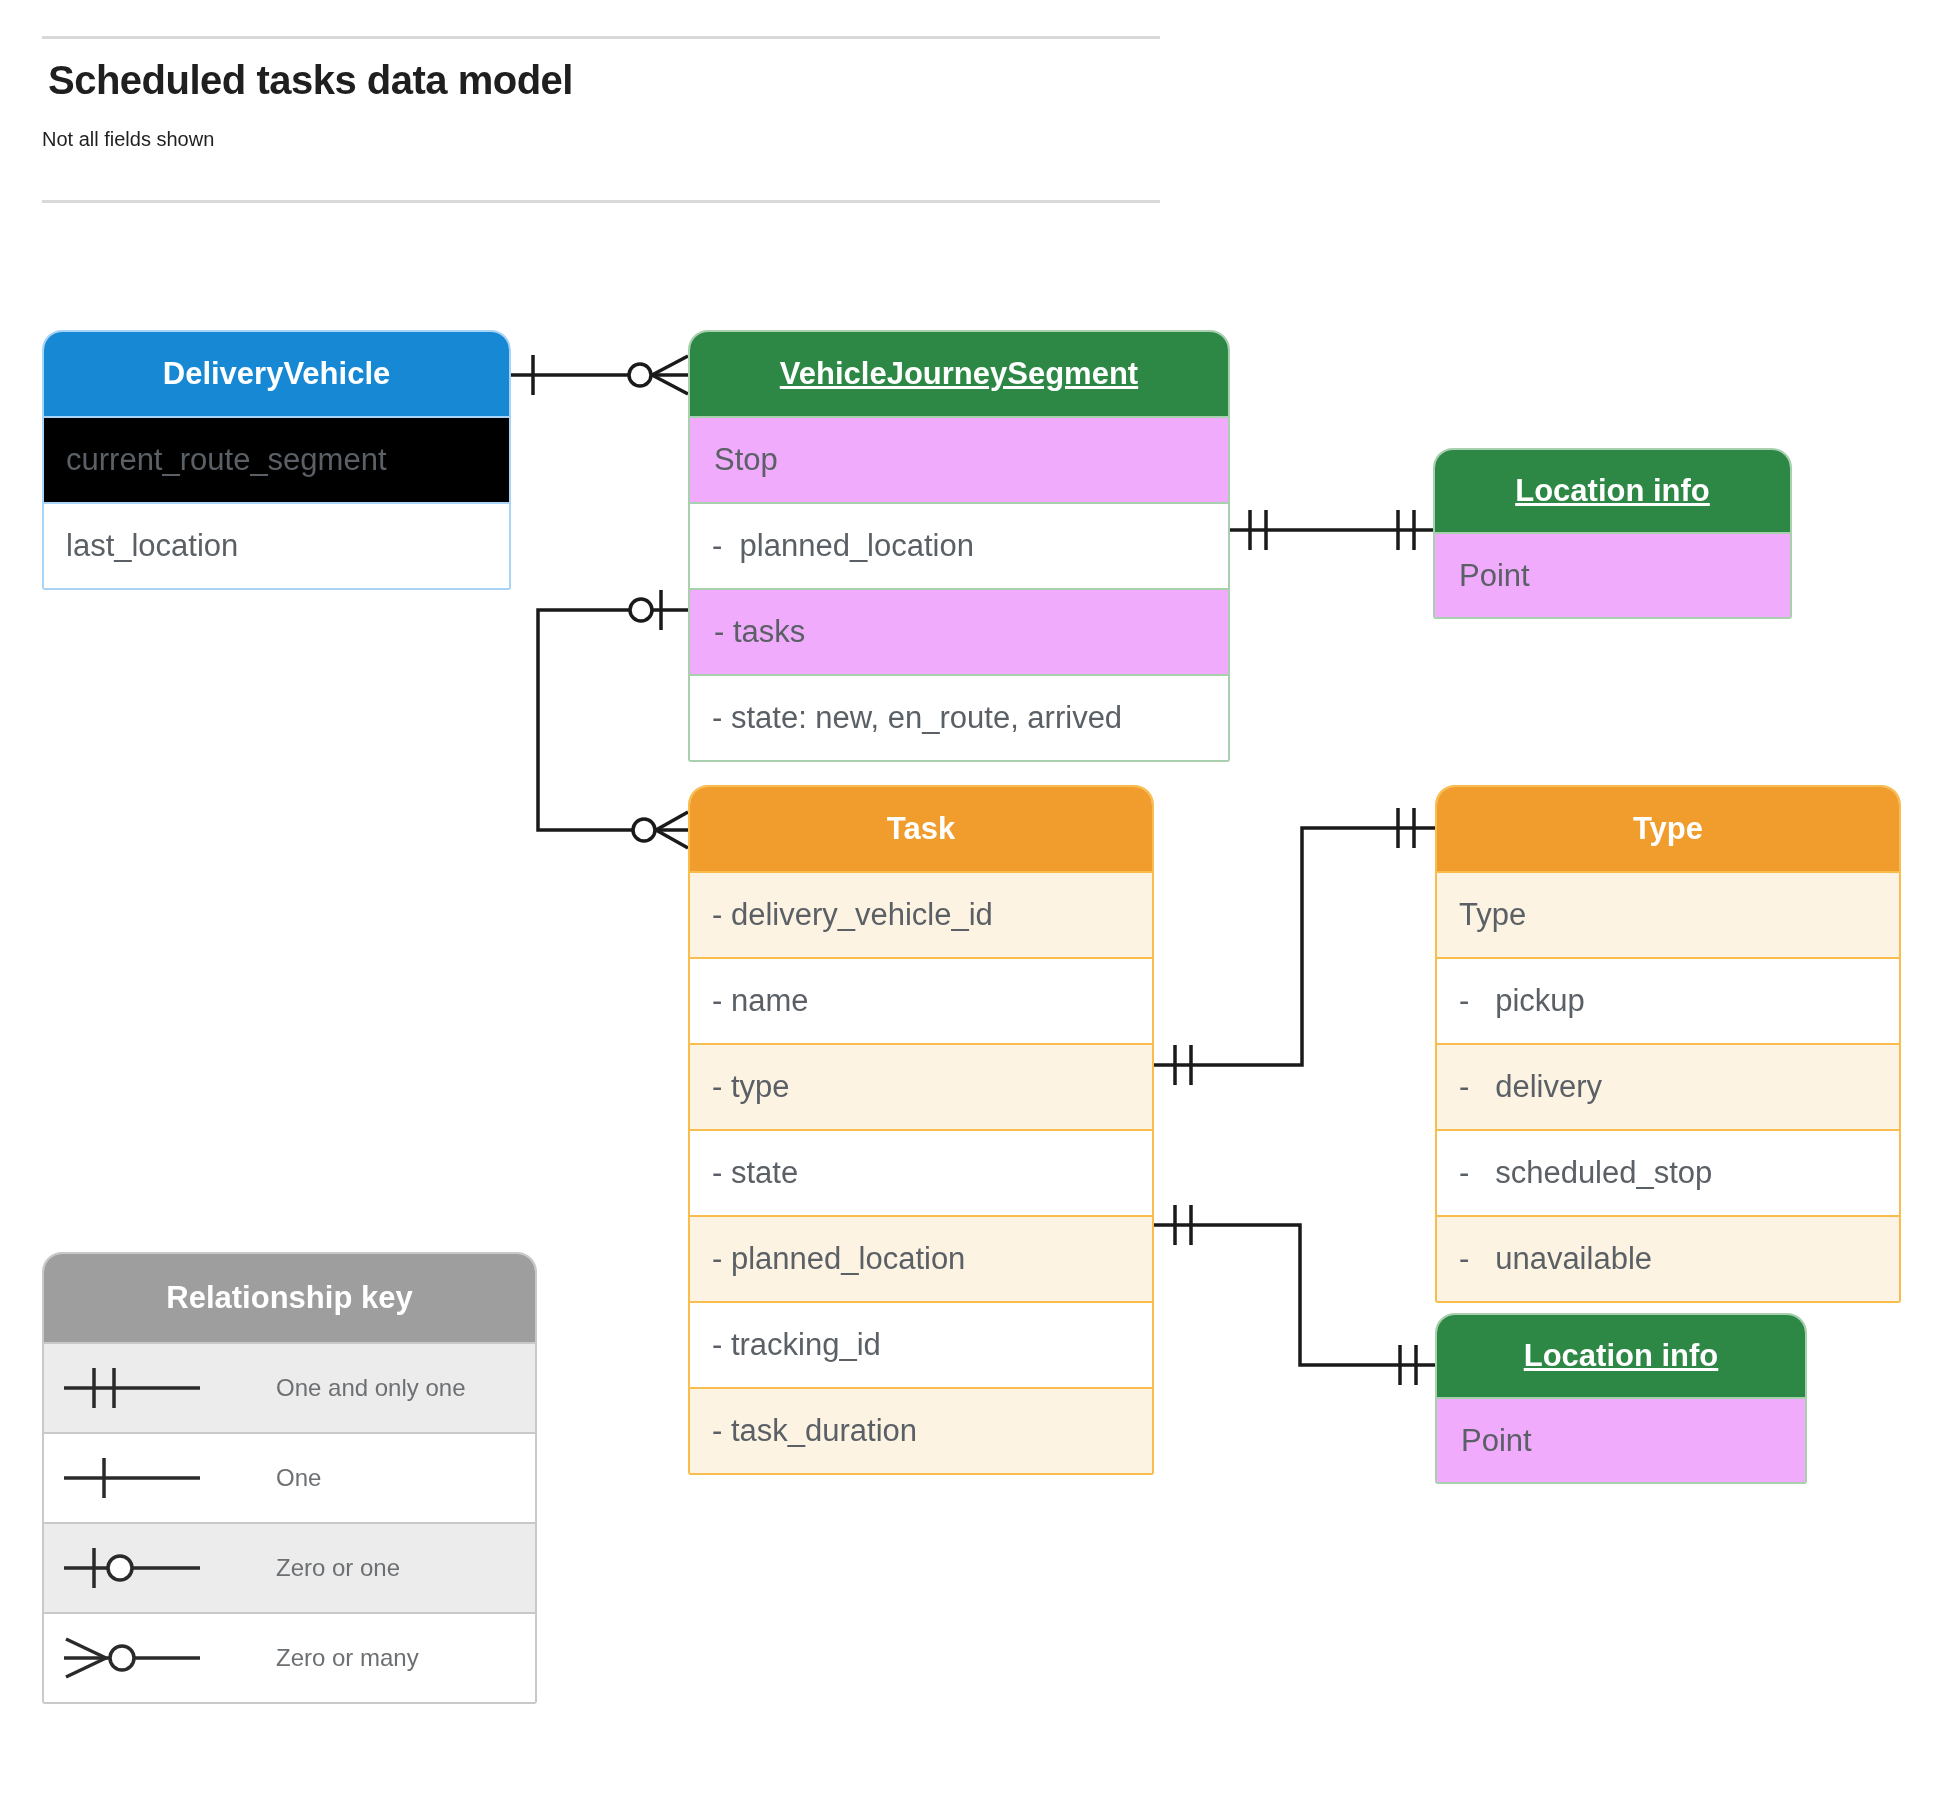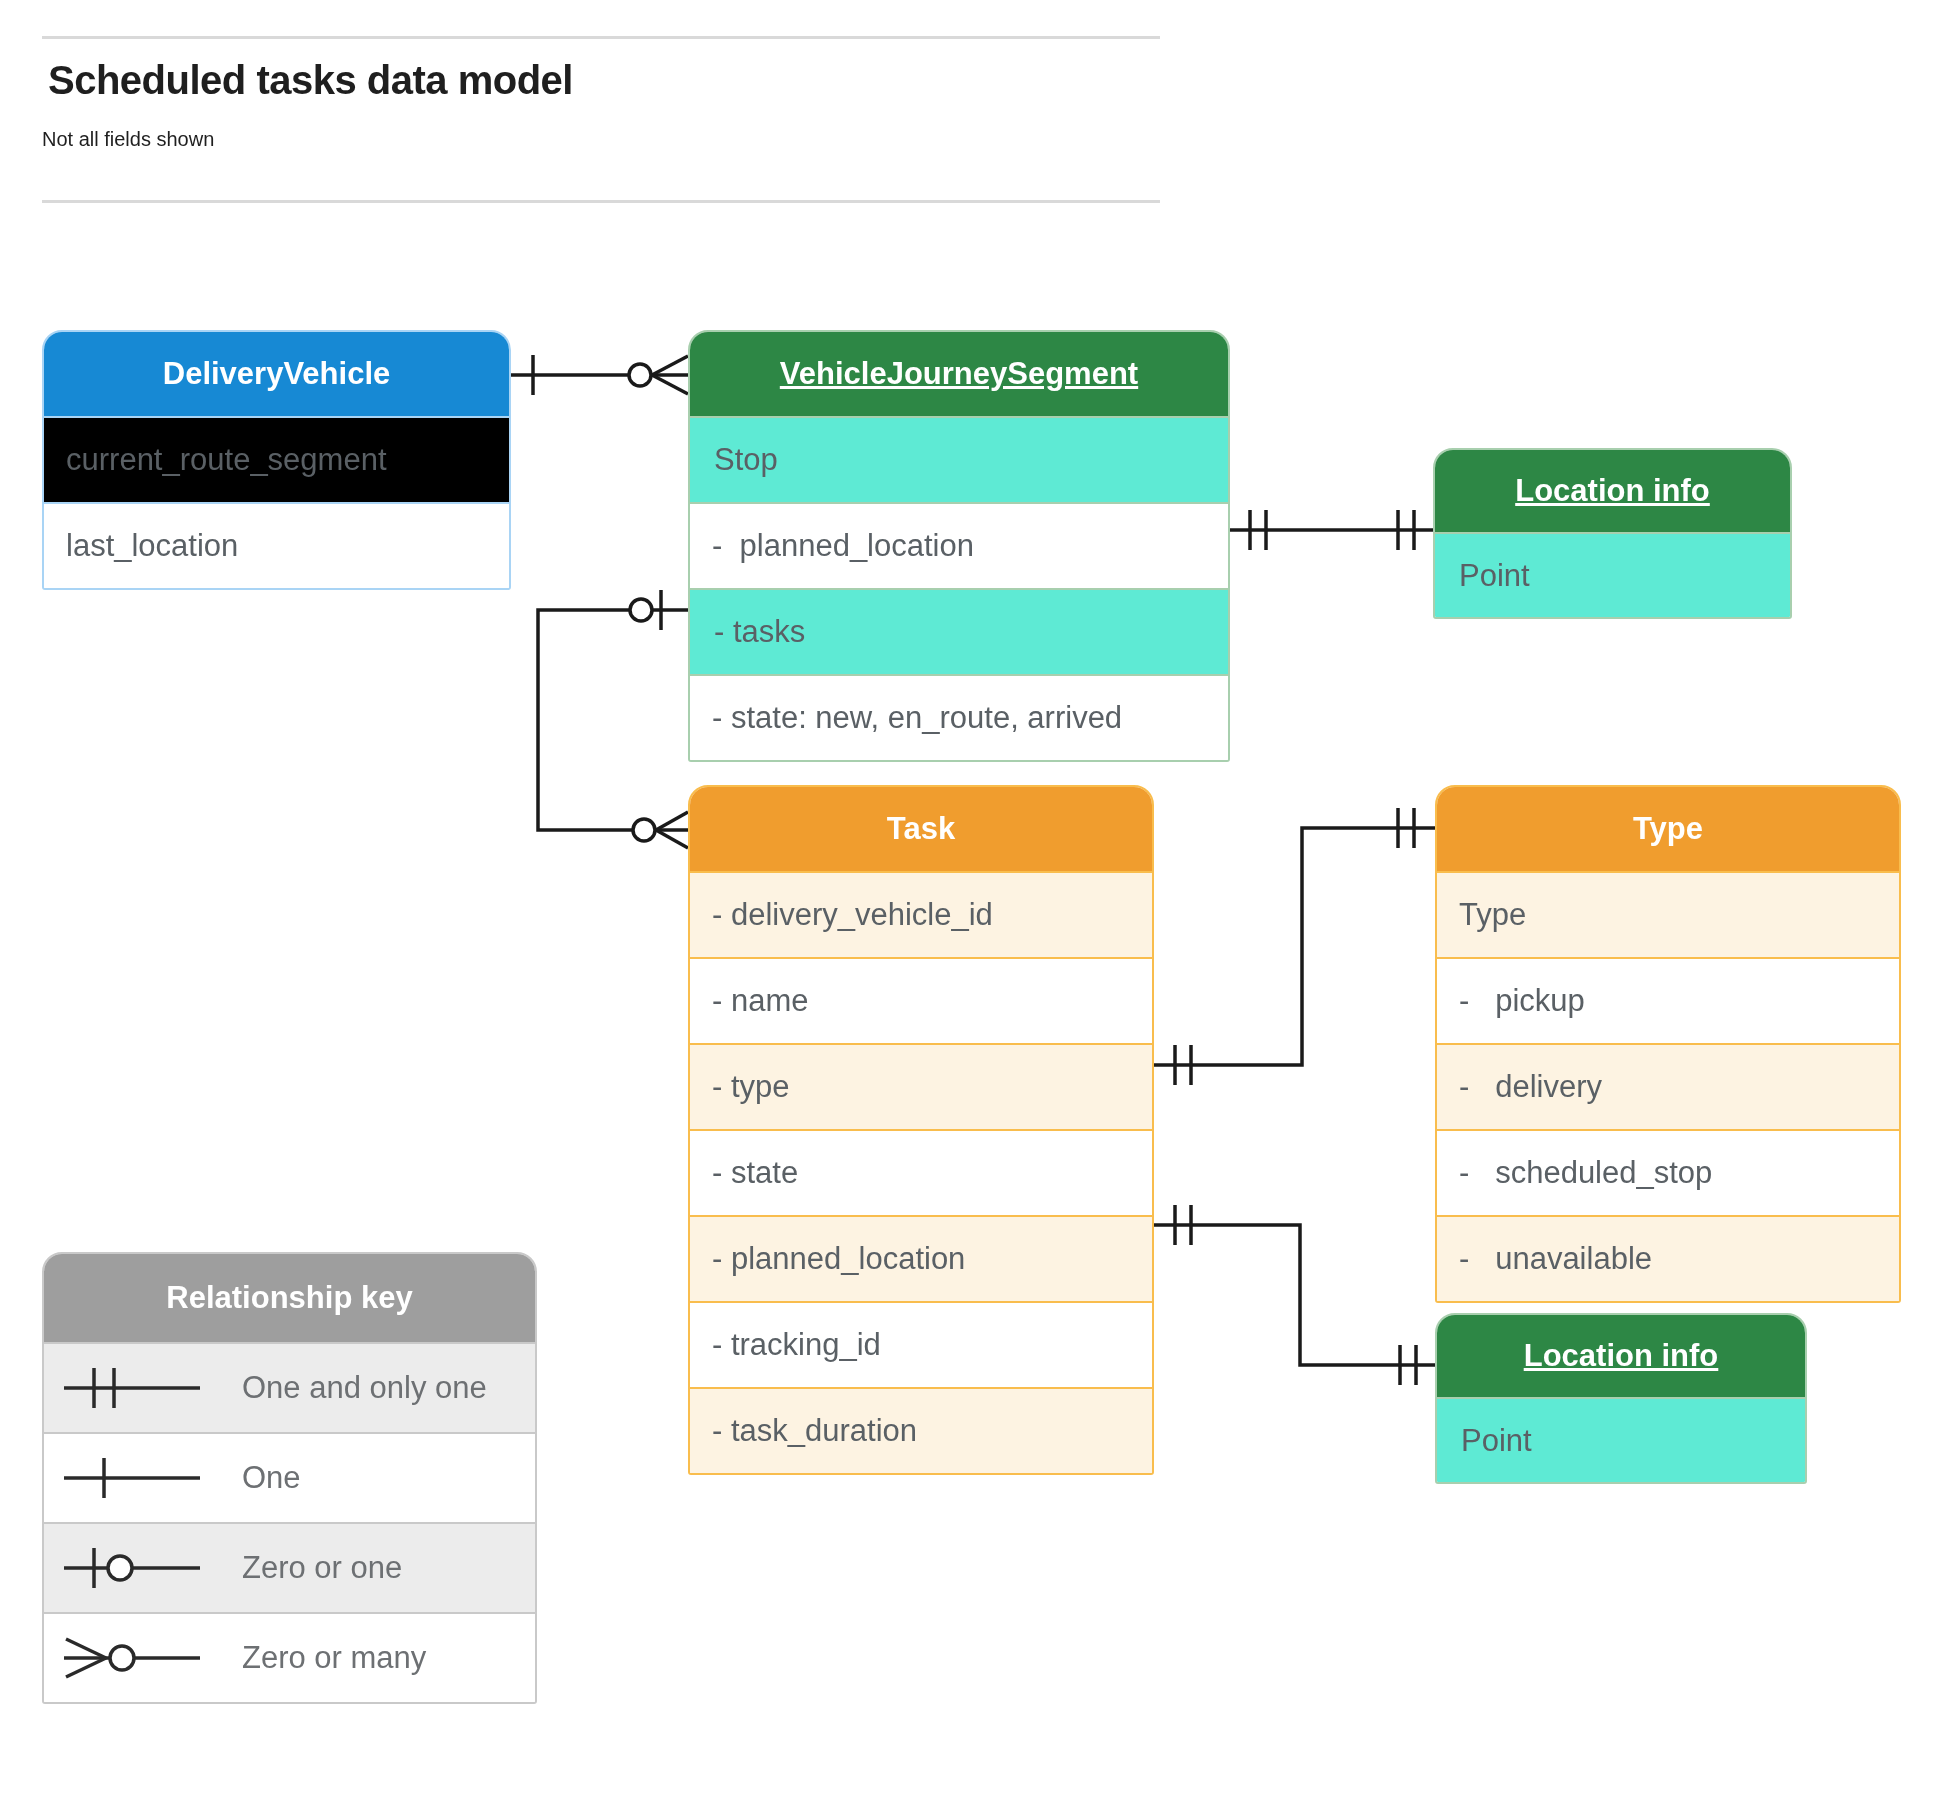--- a/index.html
+++ b/index.html
@@ -15,26 +15,26 @@
   .entity{position:absolute;z-index:1;border-style:solid;border-width:2px;border-radius:20px 20px 3px 3px;background:#fff;overflow:hidden;}
   .ehead{display:flex;align-items:center;justify-content:center;color:#fff;font-weight:bold;font-size:31px;}
   .erow{display:flex;align-items:center;font-size:31px;color:#5a6065;white-space:pre;padding-left:22px;border-top-style:solid;border-top-width:2px;}
   .h80{height:84px;} .h82{height:82px;} .h83{height:83px;} .h88{height:88px;}
 
   .blue-box{border-color:#a9d4f5;} .blue-box .ehead{background:#1789d4;} .blue-box .erow{border-top-color:#a9d4f5;}
   .green-box{border-color:#a8cfae;} .green-box .ehead{background:#2d8745;text-decoration:underline;} .green-box .erow{border-top-color:#a8cfae;}
   .orange-box{border-color:#f9bd4d;} .orange-box .ehead{background:#f09d2e;} .orange-box .erow{border-top-color:#f9bd4d;}
   .gray-box{border-color:#c9c9c9;} .gray-box .ehead{background:#9e9e9e;} .gray-box .erow{border-top-color:#c9c9c9;}
 
-  .bg-lblue{background:#000000;} .bg-lgreen{background:#5eead4;padding-left:24px;} .bg-lorange{background:#fdf3e2;}
+  .bg-lblue{background:#000000;} .bg-lgreen{background:#f0abfc;padding-left:24px;} .bg-lorange{background:#fdf3e2;}
   .bg-lgray{background:#ececec;} .bg-white{background:#ffffff;}
 
   .keyrow{display:flex;align-items:center;gap:40px;padding-left:18px;}
   .keyrow .sym{flex:0 0 auto;}
-  .keylabel{font-size:31px;color:#6d7073;white-space:pre;}
+  .keylabel{font-size:24px;color:#6d7073;white-space:pre;margin-left:34px;}
 </style>
 </head>
 <body>
 
 <div class="canvas">
 
   <div class="rule" style="top:36px"></div>
   <div class="title">Scheduled tasks data model</div>
   <div class="subtitle">Not all fields shown</div>
   <div class="rule" style="top:200px"></div>

